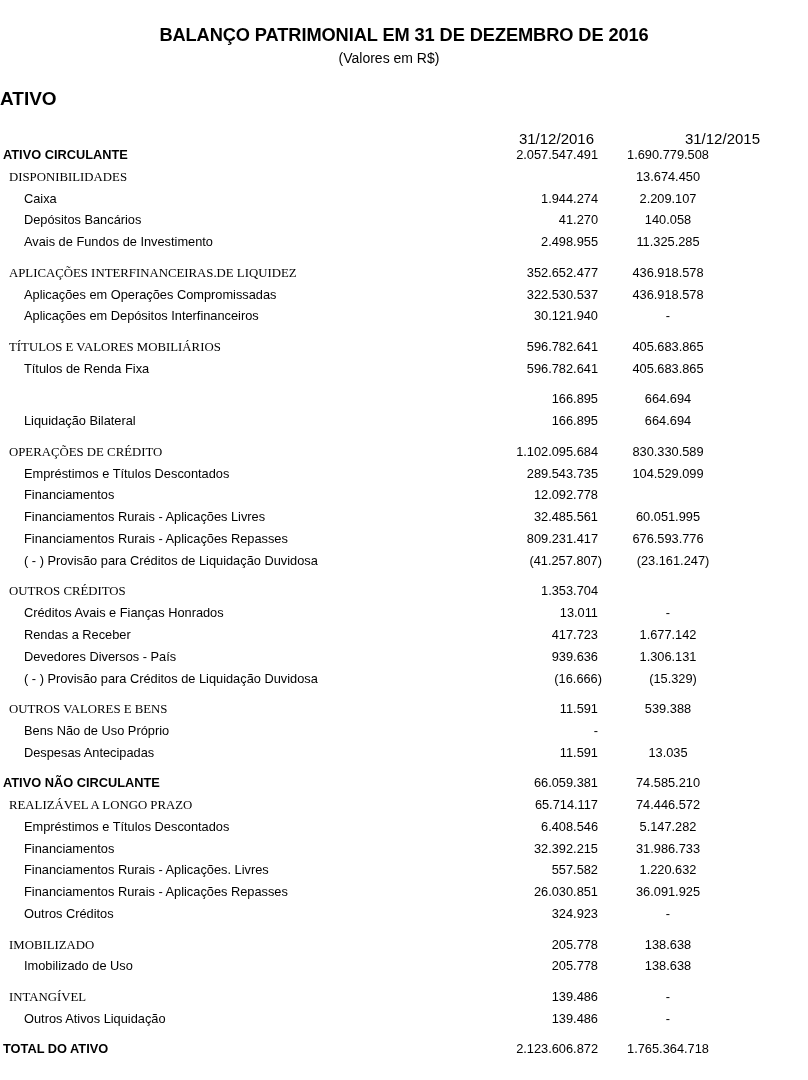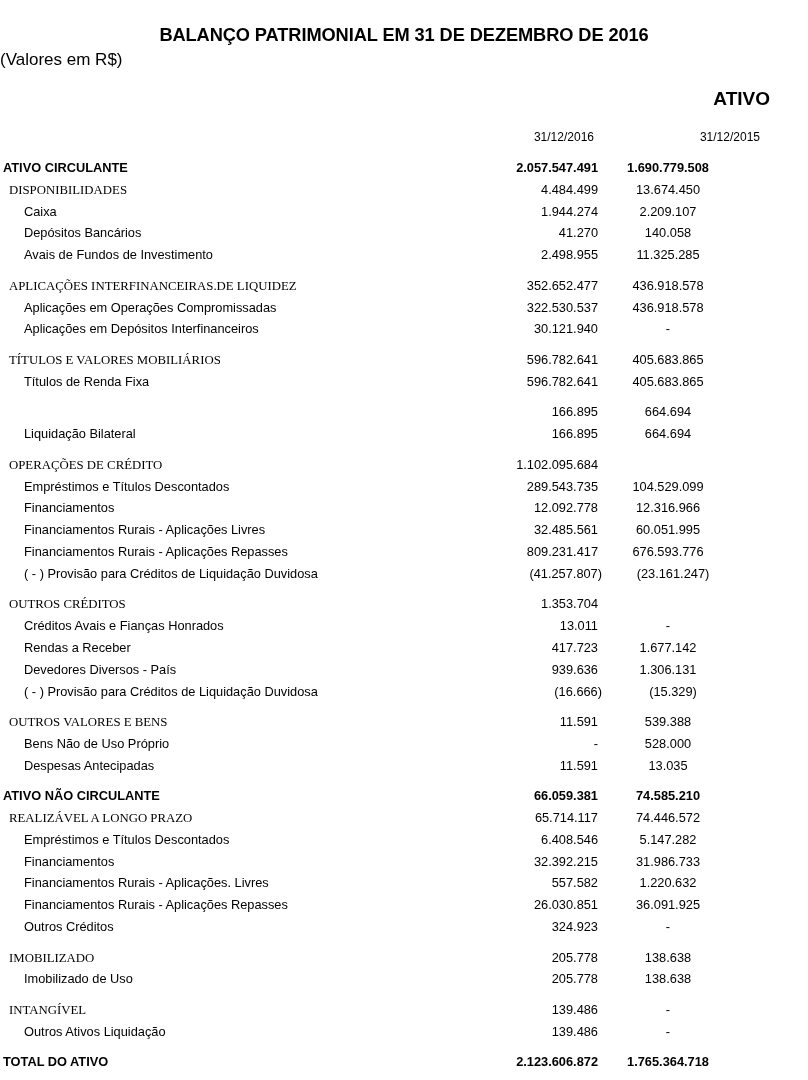--- a/index.html
+++ b/index.html
@@ -6,43 +6,43 @@
   body {
     width: 808px; height: 1080px; position: relative; overflow: hidden;
     font-family: "Liberation Sans", sans-serif; color: #000;
   }
   .title {
     position: absolute; left: 0; width: 808px; top: 24px; text-align: center;
     font-weight: bold; font-size: 19px; letter-spacing: -0.1px;
     transform: scaleX(0.96); transform-origin: center;
   }
   .subtitle {
-    position: absolute; left: 0; width: 778px; top: 50px; 
-    font-size: 17px;
+    position: absolute; left: 0; width: 778px; top: 50px; text-align: center;
+    font-size: 14px;
   }
   .section-title {
-    position: absolute; left: 0; width: 770px; top: 88px; text-align: right;
+    position: absolute; left: 0; width: 770px; top: 88px; text-align: left;
     font-weight: bold; font-size: 19px;
   }
-  .col-headers { position: absolute; top: 130px; left: 0; width: 808px; height: 16px; font-size: 12px; }
+  .col-headers { position: absolute; top: 130px; left: 0; width: 808px; height: 16px; font-size: 15px; }
   .col-headers span { position: absolute; text-align: right; width: 120px; }
   .ch1 { left: 474px; }
   .ch2 { left: 640px; }
 
-  .table { position: absolute; top: 159px; left: 0; width: 808px; }
+  .table { position: absolute; top: 146px; left: 0; width: 808px; }
   .row { position: relative; height: 21.8px; font-size: 12.8px; line-height: 18px; }
   .row.gap { margin-top: 8.8px; }
   .row .label { position: absolute; white-space: nowrap; top: 0; }
   .row .v1, .row .v2 { position: absolute; top: 0; text-align: right; width: 200px; white-space: nowrap; }
   .row .v1 { left: 398px; }
   .row .v2 { left: 568px; text-align: center; }
   .row.neg .v1 { left: 402px; }
   .row.neg .v2 { left: 573px; }
   .lvl0 .label { left: 3px; font-weight: bold; }
-  .lvl0 .v1, .lvl0 .v2 { font-weight: bold; }
+  .lvl0 .v1, .lvl0 .v2 { font-weight: normal; }
   .lvl1 .label { left: 9px; font-family: Liberation Serif, serif; }
   .lvl2 .label { left: 24px; }
 </style>
 </head>
 <body>
 
 <div class="title">BALANÇO PATRIMONIAL EM 31 DE DEZEMBRO DE 2016</div>
 <div class="subtitle">(Valores em R$)</div>
 <div class="section-title">ATIVO</div>
 
@@ -52,21 +52,20 @@
 </div>
 
 <div class="table" id="balance-table">
     <div class="row lvl0">
       <span class="label">ATIVO CIRCULANTE</span>
       <span class="v1">2.057.547.491</span>
       <span class="v2">1.690.779.508</span>
     </div>
     <div class="row lvl1">
       <span class="label">DISPONIBILIDADES</span>
-      <span class="v1">4.484.499</span>
       <span class="v2">13.674.450</span>
     </div>
     <div class="row lvl2">
       <span class="label">Caixa</span>
       <span class="v1">1.944.274</span>
       <span class="v2">2.209.107</span>
     </div>
     <div class="row lvl2">
       <span class="label">Depósitos Bancários</span>
       <span class="v1">41.270</span>
@@ -107,30 +106,30 @@
       <span class="v2">664.694</span>
     </div>
     <div class="row lvl2">
       <span class="label">Liquidação Bilateral</span>
       <span class="v1">166.895</span>
       <span class="v2">664.694</span>
     </div>
     <div class="row lvl1 gap">
       <span class="label">OPERAÇÕES DE CRÉDITO</span>
       <span class="v1">1.102.095.684</span>
+      <span class="v2">830.330.589</span>
     </div>
     <div class="row lvl2">
       <span class="label">Empréstimos e Títulos Descontados</span>
       <span class="v1">289.543.735</span>
       <span class="v2">104.529.099</span>
     </div>
     <div class="row lvl2">
       <span class="label">Financiamentos</span>
       <span class="v1">12.092.778</span>
-      <span class="v2">12.316.966</span>
     </div>
     <div class="row lvl2">
       <span class="label">Financiamentos Rurais - Aplicações Livres</span>
       <span class="v1">32.485.561</span>
       <span class="v2">60.051.995</span>
     </div>
     <div class="row lvl2">
       <span class="label">Financiamentos Rurais - Aplicações Repasses</span>
       <span class="v1">809.231.417</span>
       <span class="v2">676.593.776</span>
@@ -165,21 +164,20 @@
       <span class="v2">(15.329)</span>
     </div>
     <div class="row lvl1 gap">
       <span class="label">OUTROS VALORES E BENS</span>
       <span class="v1">11.591</span>
       <span class="v2">539.388</span>
     </div>
     <div class="row lvl2">
       <span class="label">Bens Não de Uso Próprio</span>
       <span class="v1">-</span>
-      <span class="v2">528.000</span>
     </div>
     <div class="row lvl2">
       <span class="label">Despesas Antecipadas</span>
       <span class="v1">11.591</span>
       <span class="v2">13.035</span>
     </div>
     <div class="row lvl0 gap">
       <span class="label">ATIVO NÃO CIRCULANTE</span>
       <span class="v1">66.059.381</span>
       <span class="v2">74.585.210</span>

